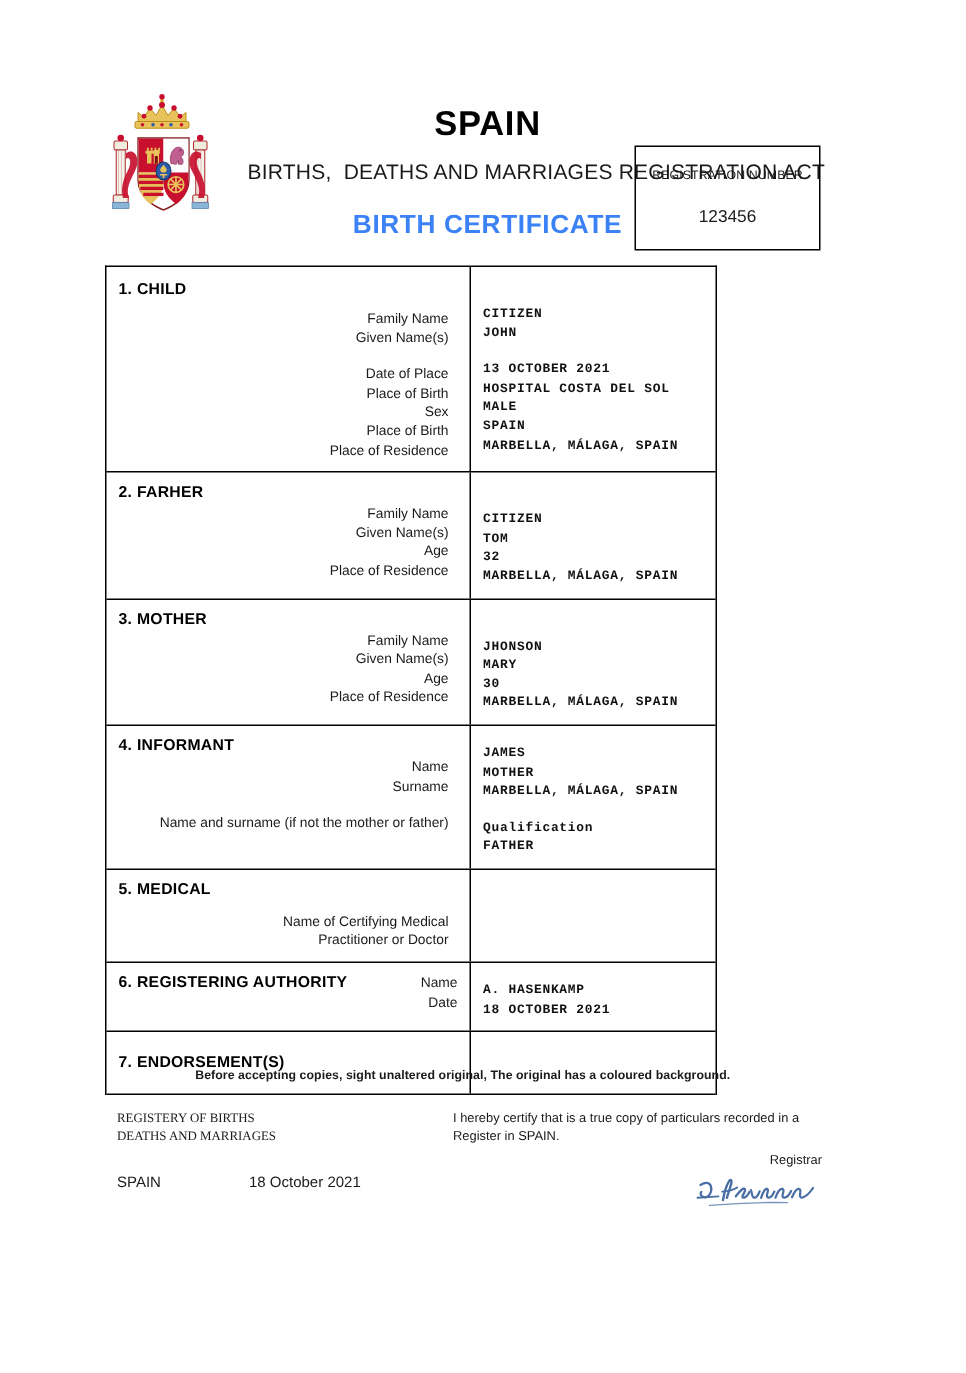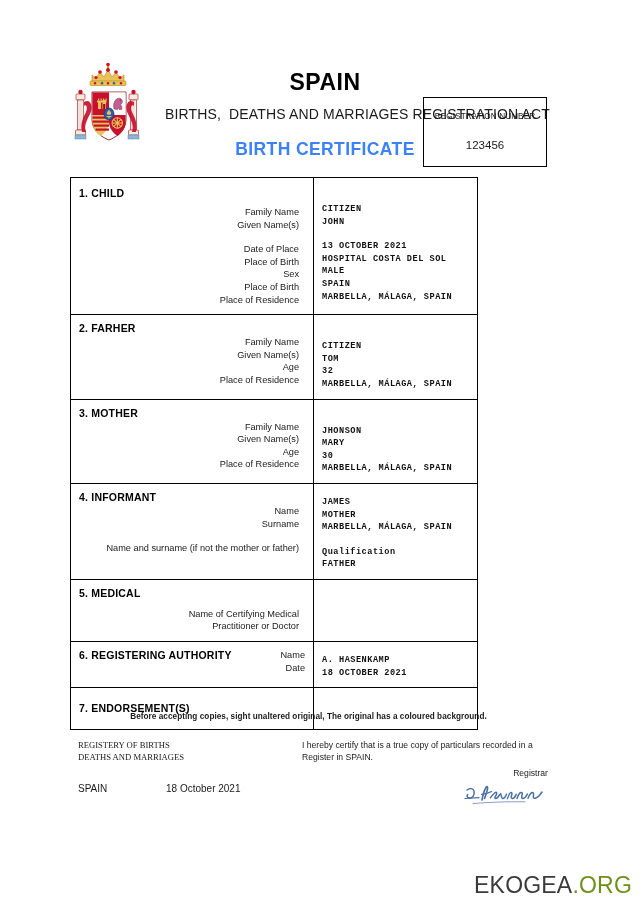--- a/index.html
+++ b/index.html
@@ -500,17 +500,14 @@
           <path d="M37.6 11.4 C38.6 14 38.2 16.2 39.6 16.4 C41 16.6 42.6 14.4 43.4 12.2" stroke-width="1.5"></path>
           <path d="M44.4 16.6 C45.4 13.4 46.4 11.2 47.8 10.6 C49 10.2 49.2 11.6 48.6 13.4 C48 15.2 48.2 16.6 49.6 16.4 C51 16.2 52.4 14.4 53.2 12.4" stroke-width="1.5"></path>
           <path d="M54 16.4 C55.2 13.2 56.4 11 58 10.6 C59.4 10.2 59.6 11.8 59 13.6 C58.4 15.4 58.6 16.6 60 16.4 C61.6 16.2 63.4 14.2 64.4 12" stroke-width="1.5"></path>
           <path d="M65 16.2 C66.4 13 67.6 10.8 69.2 10.6 C70.6 10.4 70.8 12 70.4 13.8 C70 15.6 70.6 16.8 72.4 16.2 C74.6 15.4 77 13 79 10" stroke-width="1.5"></path>
           <path d="M10 21.6 C24 20.4 44 19.4 62 19.8" stroke-width="0.9" opacity="0.75"></path>
         </g>
       </svg>
     </div>
   </div>
 
-  <div class="logo">
-    <span class="dark" style="color: rgb(58, 58, 58);">EKOGEA</span><span class="green" style="color: rgb(111, 143, 29);">.ORG</span>
-  </div>
 
 </div>
 
 </body></html>

